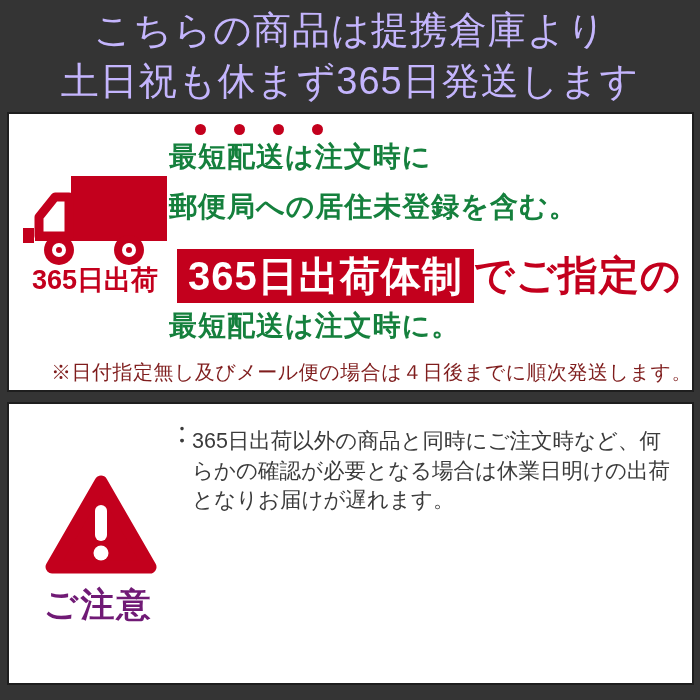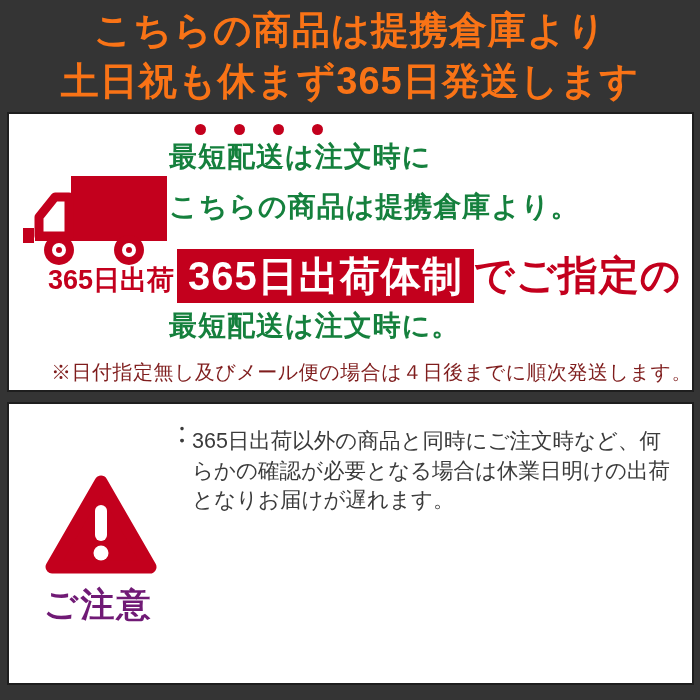--- a/index.html
+++ b/index.html
@@ -11,39 +11,38 @@
   }
   .stage { position: relative; width: 700px; height: 700px; background: #343434; }
 
   
   .banner {
     position: absolute; left: 0; top: 0; width: 700px; height: 112px;
     display: flex; flex-direction: column; justify-content: center; align-items: center;
     gap: 5px;
   }
   .banner-line {
-    color: #f97316; font-size: 38px; font-weight: 700;
+    color: #c4b5fd; font-size: 38px; font-weight: 400;
     letter-spacing: 1px; line-height: 1.2; white-space: nowrap;
   }
 
   
   .panel {
     position: absolute; left: 7px; right: 6px;
     background: #ffffff; border: 2px solid #1e1e1e;
   }
   .panel-shipping { top: 112px; height: 280px; }
   .panel-caution  { top: 402px; height: 283px; }
 
   
   .truck-wrap { position: absolute; left: 14px; top: 60px; width: 150px; height: 95px; }
   .truck-caption {
     position: absolute; left: 0; top: 148px; width: 172px;
     text-align: center; font-size: 27px; font-weight: 700; color: #c3001d;
     white-space: nowrap;
-    margin-left: 16px;
   }
   .dots {
     position: absolute; left: 186px; top: 10px;
     display: flex; gap: 28px;
   }
   .dot { width: 11px; height: 11px; border-radius: 50%; background: #c3001d; }
   .headline {
     position: absolute; left: 160px;
     font-size: 28px; font-weight: 700; color: #15803d;
     letter-spacing: 1px; white-space: nowrap; line-height: 1.15;
@@ -117,21 +116,21 @@
     <div class="truck-caption">365日出荷</div>
 
     <div class="dots">
       <div class="dot"></div>
       <div class="dot"></div>
       <div class="dot"></div>
       <div class="dot"></div>
     </div>
 
     <div class="headline headline-1">最短配送は注文時に</div>
-    <div class="headline headline-2">こちらの商品は提携倉庫より。</div>
+    <div class="headline headline-2">郵便局への居住未登録を含む。</div>
 
     <div class="highlight-row">
       <span class="highlight-box">365日出荷体制</span>
       <span class="highlight-suffix">でご指定の</span>
     </div>
     <div class="headline headline-3">最短配送は注文時に。</div>
 
     <div class="ship-note">※日付指定無し及びメール便の場合は４日後までに順次発送します。</div>
   </div>
 

